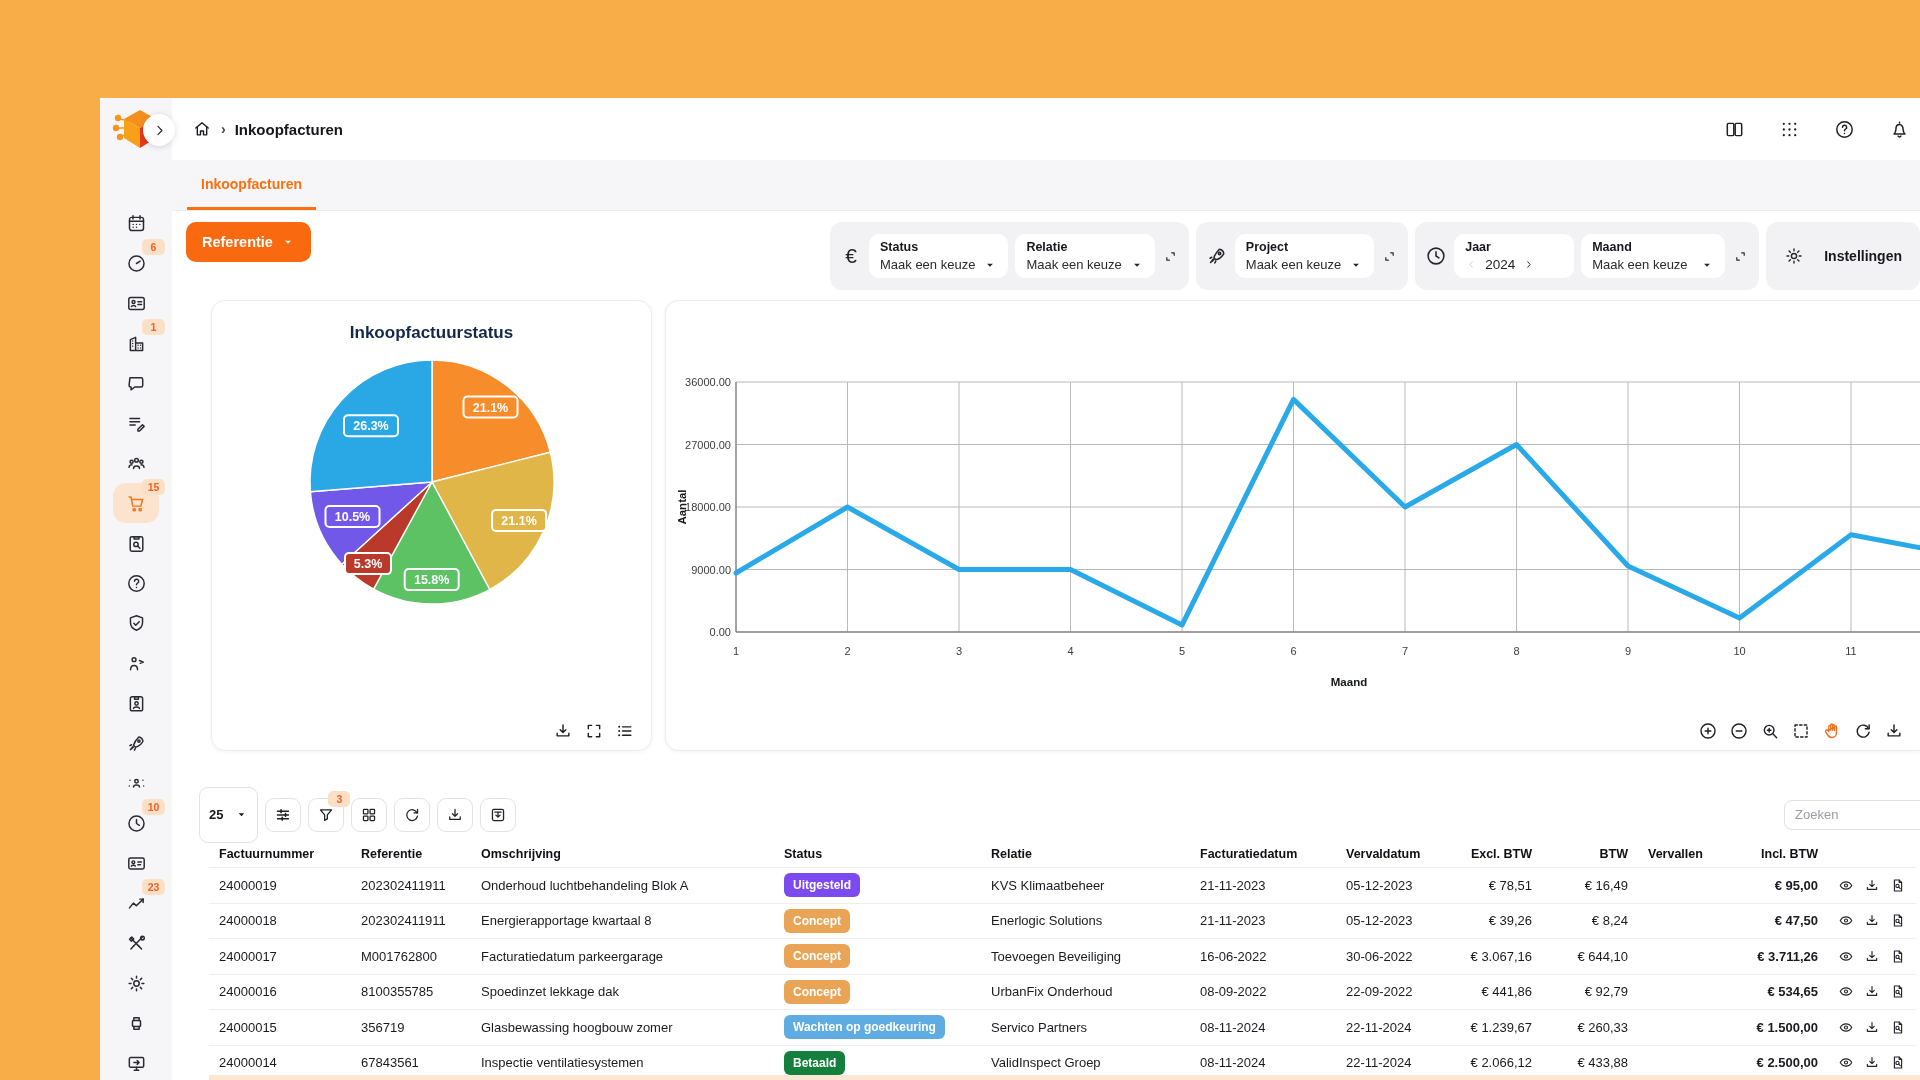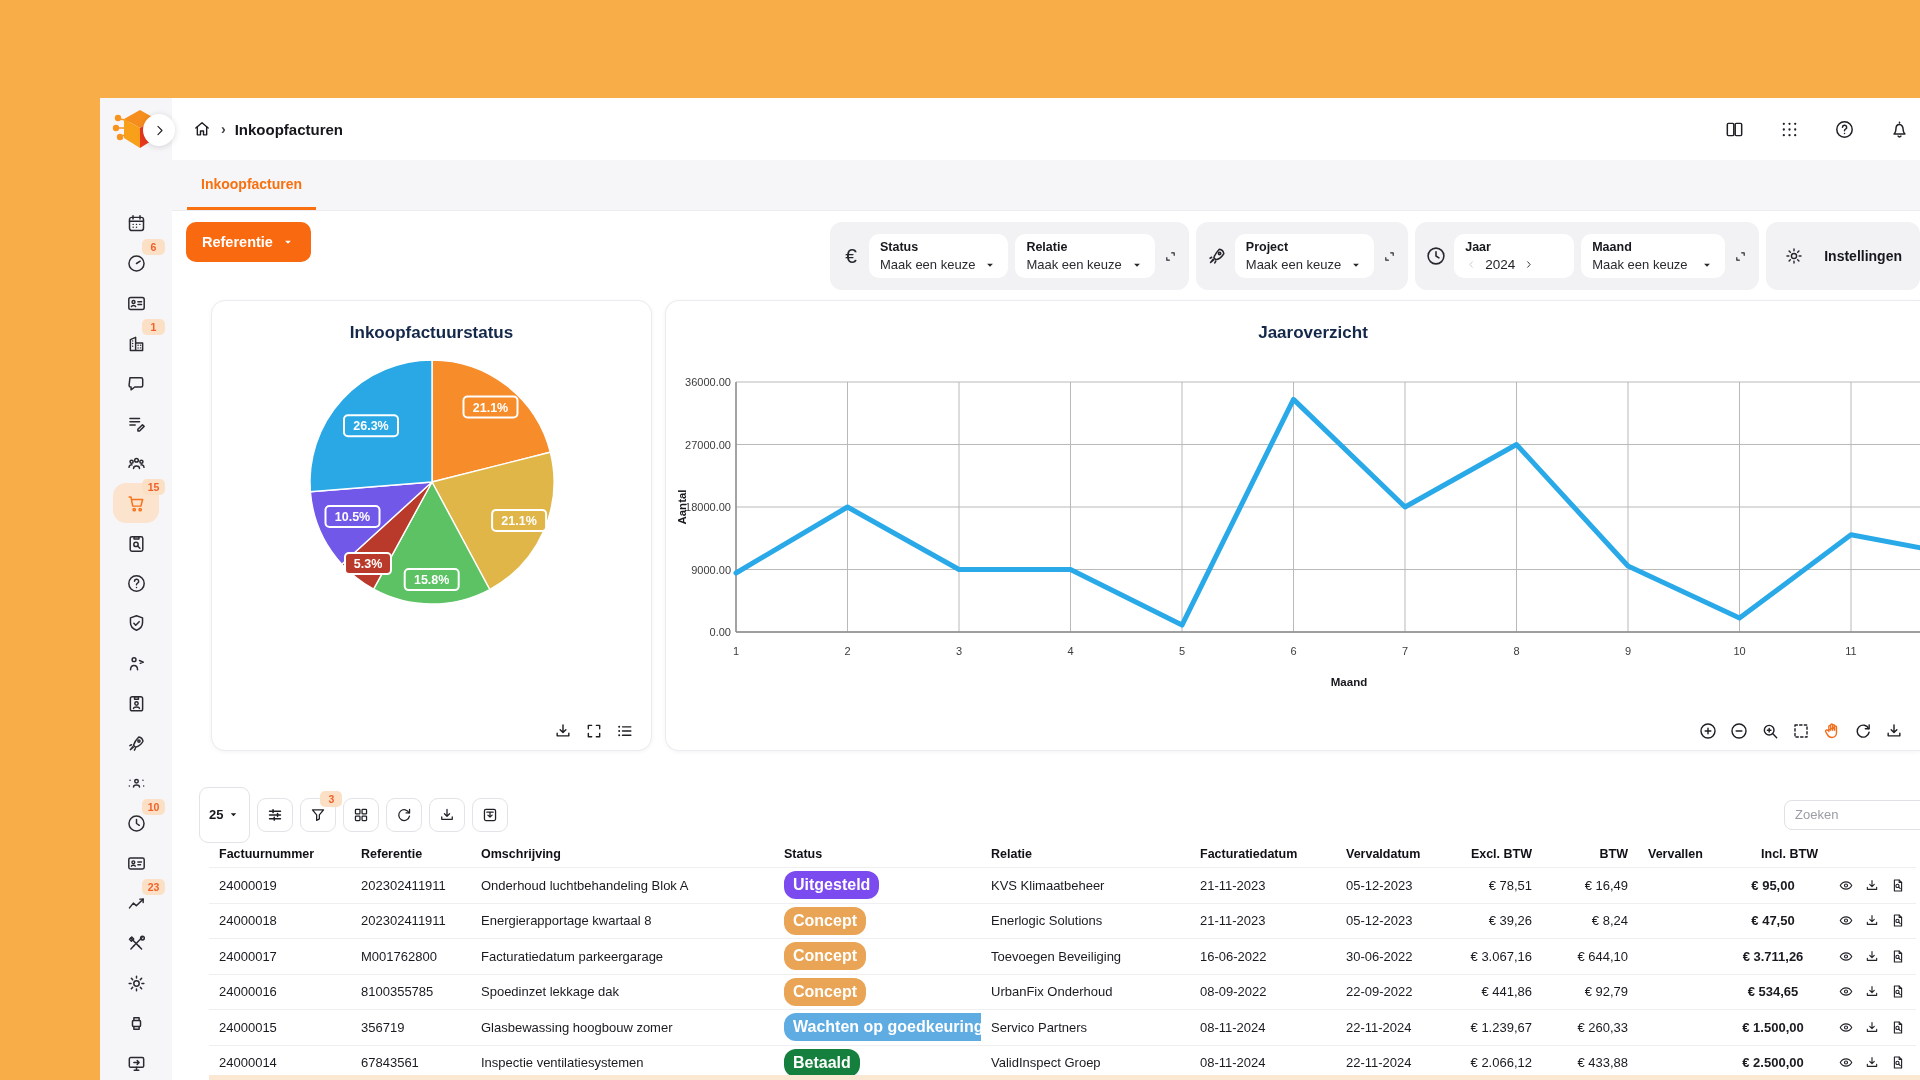--- a/index.html
+++ b/index.html
@@ -57,38 +57,38 @@
   .card-line{left:493px;width:1255px;border-top-right-radius:0;border-bottom-right-radius:0;border-right:none;}
   .card-title{position:absolute;top:22px;left:0;right:0;text-align:center;font-size:17px;font-weight:bold;color:#14284A;}
   .card-line .card-title{left:40px;}
   .pie-svg{position:absolute;left:90px;top:51px;width:260px;height:260px;}
   .chart-tools{position:absolute;right:16px;bottom:9px;display:flex;gap:11px;}
   .chart-tools .t-ico{width:20px;height:20px;color:#1E1F24;}
   .chart-tools .t-ico.active{color:#F07020;}
   .line-svg{position:absolute;left:0;top:0;width:1255px;height:451px;}
   
   .tbl-toolbar{position:absolute;left:14px;top:698px;width:1734px;height:37px;display:flex;align-items:center;gap:7px;padding-left:13px;box-sizing:border-box;}
-  .pagesize{height:32px;background:#fff;border:1px solid #E3E3E7;border-radius:9px;display:flex;align-items:center;gap:4px;
+  .pagesize{height:32px;background:#fff;border:1px solid #E3E3E7;border-radius:9px;display:flex;align-items:center;gap:12px;
     padding:11px 9px;font-size:13px;font-weight:bold;color:#17181D;}
   .pagesize .caret{width:13px;height:13px;}
   .tbtn{position:relative;width:34px;height:32px;background:#fff;border:1px solid #E3E3E7;border-radius:9px;
     display:flex;align-items:center;justify-content:center;color:#202127;}
   .tbtn .ti{width:18px;height:18px;}
   .tbtn .tb-badge{position:absolute;top:-8px;right:-7px;min-width:16px;height:16px;border-radius:5px;background:#FBE0C6;
     color:#F1602A;font-size:10.5px;font-weight:bold;display:flex;align-items:center;justify-content:center;padding:0 3px;}
   .search{margin-left:auto;margin-right:-14px;width:128px;height:28px;border:1px solid #E1E1E5;border-radius:8px;
     padding:0 10px;font-size:13px;color:#333;font-family:inherit;outline:none;}
   .search::placeholder{color:#9B9CA6;}
   .tbl-wrap{position:absolute;left:37px;top:743px;width:1711px;}
   table{border-collapse:collapse;table-layout:fixed;width:1707px;}
   th{font-size:12.5px;font-weight:bold;color:#101116;text-align:left;padding:0 10px;height:26px;white-space:nowrap;overflow:hidden;}
   td{font-size:13px;color:#1A1B20;padding:0 10px;height:34.5px;border-top:1px solid #EFEFF2;white-space:nowrap;overflow:hidden;}
   th.right,td.right{text-align:right;}
-  td.bold{font-weight:bold;text-align:center;}
-  .status-badge{display:inline-block;padding:5px 9px;border-radius:12px;color:#fff;font-size:16px;font-weight:bold;text-align:center;}
+  td.bold{font-weight:bold;}
+  .status-badge{display:inline-block;padding:5px 9px;border-radius:6px;color:#fff;font-size:12px;font-weight:bold;text-align:center;}
   .acts{display:flex;align-items:center;gap:10px;height:34.5px;}
   .acts .ai{width:17px;height:17px;color:#222329;}
   .partial-row{position:absolute;left:37px;top:977px;width:1711px;height:5px;background:#FBE8D3;}
 </style>
 </head>
 <body>
 
 <div class="app">
 
   <aside class="sidebar">
@@ -571,21 +571,20 @@
             <line x1="1185.0" y1="81" x2="1185.0" y2="331" stroke="#B9B9B9" stroke-width="1"></line>
             <text x="1185.0" y="354" text-anchor="middle" font-size="11" fill="#3C3C3C" font-family="Liberation Sans,sans-serif">11</text>
             <line x1="1296.5" y1="81" x2="1296.5" y2="331" stroke="#B9B9B9" stroke-width="1"></line>
             <text x="1296.5" y="354" text-anchor="middle" font-size="11" fill="#3C3C3C" font-family="Liberation Sans,sans-serif">12</text>
             <line x1="70" y1="81" x2="70" y2="331" stroke="#8A8A8A" stroke-width="1.4"></line>
             <line x1="70" y1="331" x2="1255" y2="331" stroke="#8A8A8A" stroke-width="1.4"></line>
             <text x="20" y="206" text-anchor="middle" font-size="11.5" font-weight="bold" fill="#17181D" transform="rotate(-90 20 206)" font-family="Liberation Sans,sans-serif">Aantal</text>
             <text x="683" y="385" text-anchor="middle" font-size="11.5" font-weight="bold" fill="#17181D" font-family="Liberation Sans,sans-serif">Maand</text>
             <polyline points="70.0,272.0 181.5,206.0 293.0,268.5 404.5,268.5 516.0,324.1 627.5,98.4 739.0,206.0 850.5,143.5 962.0,265.0 1073.5,317.1 1185.0,233.8 1296.5,254.6" fill="none" stroke="#29A9E8" stroke-width="5" stroke-linejoin="round" stroke-linecap="round"></polyline>
           </svg>
-        <div class="card-title">Jaaroverzicht</div>
         <div class="chart-tools" id="line-tools">
             <span class="t-ico">
               <svg viewBox="0 0 24 24" fill="none" stroke="currentColor" stroke-width="1.7" stroke-linecap="round" stroke-linejoin="round" width="100%" height="100%" style="display:block">
                 <circle cx="12" cy="12" r="8.4"></circle>
                 <path d="M8.6 12h6.8M12 8.6v6.8"></path>
               </svg>
             </span>
             <span class="t-ico">
               <svg viewBox="0 0 24 24" fill="none" stroke="currentColor" stroke-width="1.7" stroke-linecap="round" stroke-linejoin="round" width="100%" height="100%" style="display:block">
                 <circle cx="12" cy="12" r="8.4"></circle>

